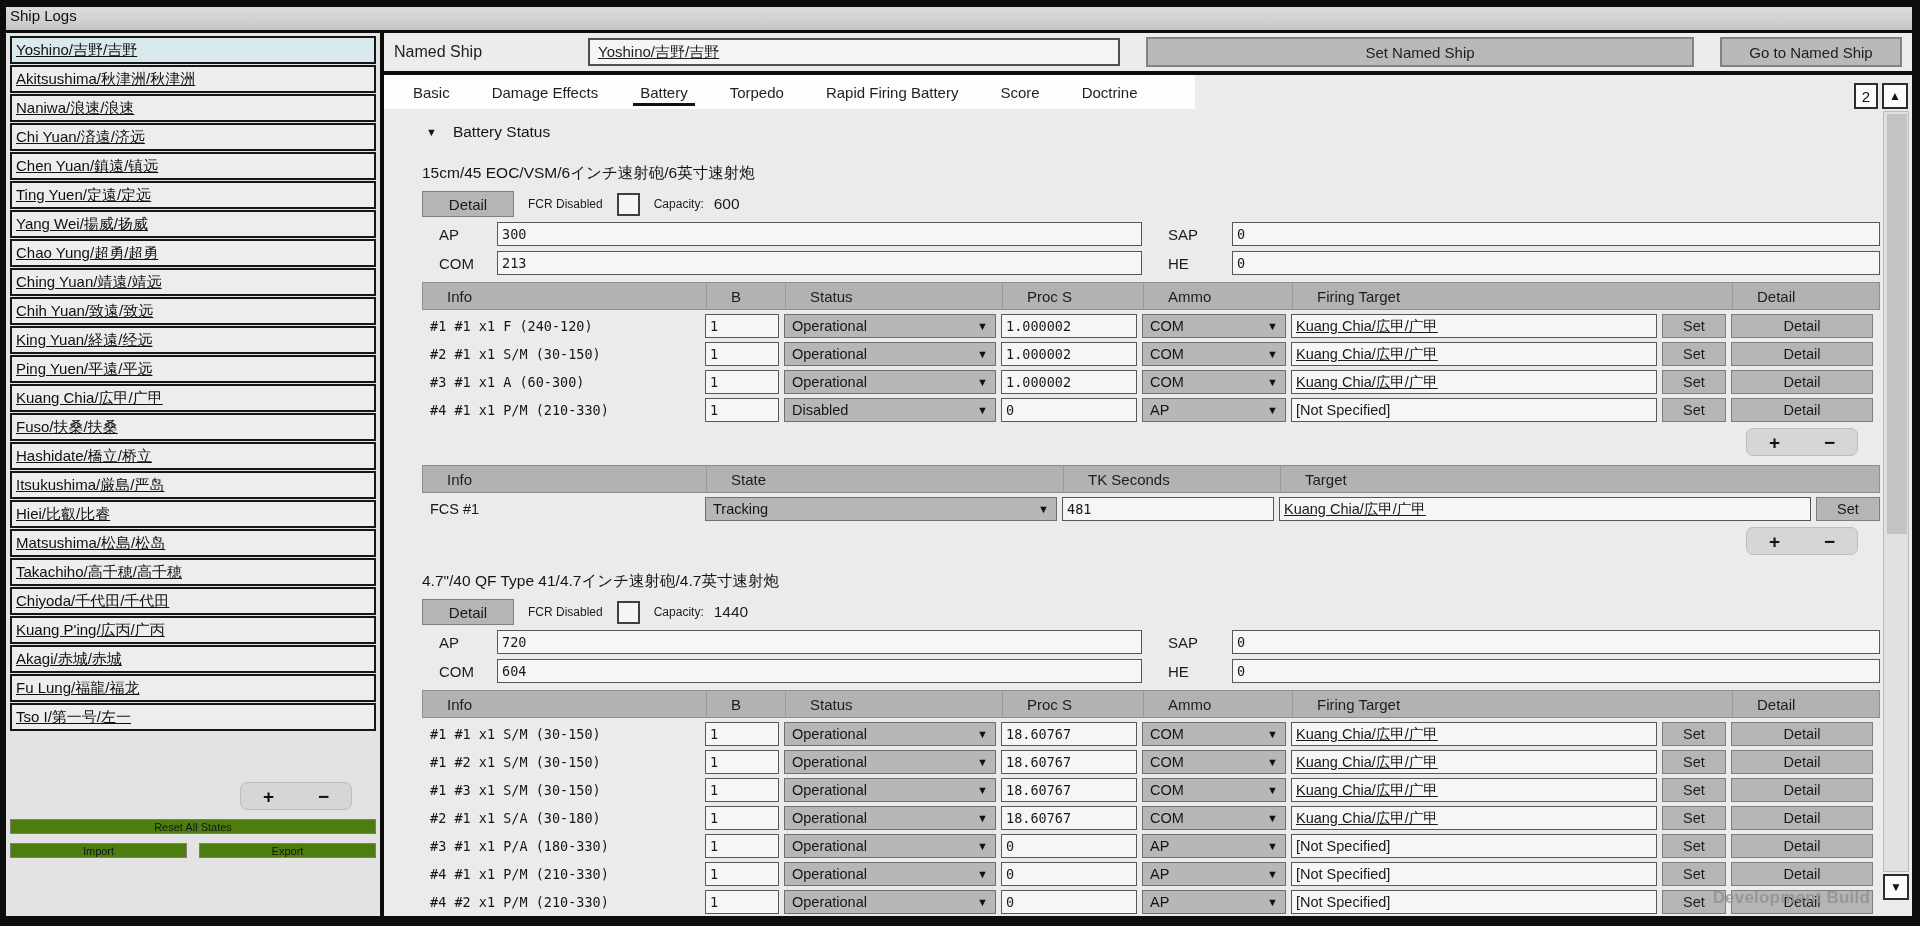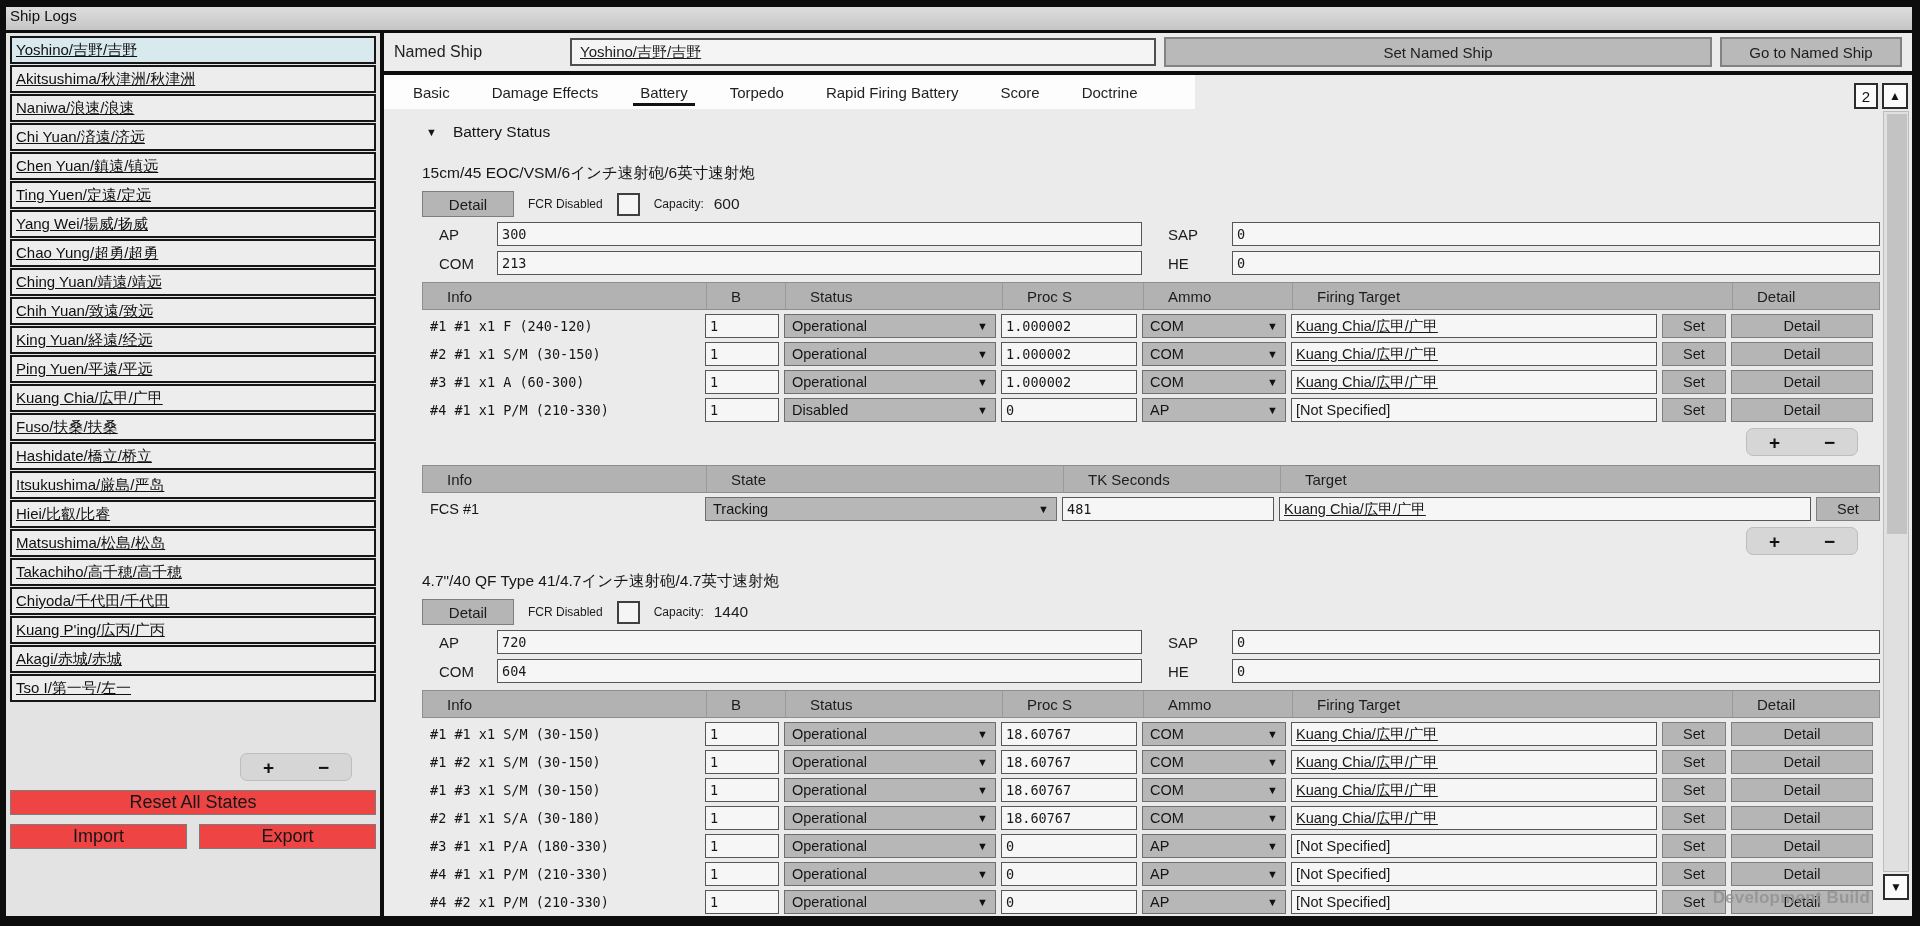--- a/index.html
+++ b/index.html
@@ -8,26 +8,26 @@
   
   .titlebar{height:23px;flex:0 0 23px;background:linear-gradient(#dedede,#c5c5c5);border-bottom:3px solid #0d0d0d;display:flex;align-items:flex-start;padding-left:4px;font-size:15px;color:#111}
   .bodyrow{flex:1;display:flex;min-height:0}
   
   .sidebar{width:378px;flex:0 0 378px;border-right:4px solid #0d0d0d;background:#e3e3e3;padding:3px 4px;box-sizing:border-box;display:flex;flex-direction:column;overflow:hidden}
   .ships .ship{height:22px;background:#ededed;border:2px solid #161616;margin-bottom:1px;font-size:15px;color:#101010;text-decoration:underline;padding:1px 4px;line-height:21px;white-space:nowrap;overflow:hidden;cursor:pointer}
   .ships .ship:first-child{background:#d9eaef}
   .side-controls{margin-top:50px}
   .pm-group{width:112px;height:28px;background:#d6d6d6;border:1px solid #bdbdbd;border-radius:7px;display:flex;align-items:center;justify-content:space-around;margin-left:auto;margin-right:24px;box-sizing:border-box}
   .pm-btn{background:none;border:none;font-size:19px;font-weight:700;color:#111;line-height:1;padding:0 12px;cursor:pointer;font-family:inherit}
-  .side-btn{display:block;width:100%;height:25px;background:#ef4444;border:1px solid #7c7c7c;font-size:18px;color:#161616;margin-top:9px;font-family:inherit;cursor:pointer}
+  .side-btn{display:block;width:100%;height:15px;background:#4d7c0f;border:1px solid #7c7c7c;font-size:11px;color:#161616;margin-top:9px;font-family:inherit;cursor:pointer}
   .half-row{display:flex;gap:12px;margin-top:9px}
   .half-row .side-btn{margin-top:0;flex:1}
   
   .main{flex:1;display:flex;flex-direction:column;min-width:0}
-  .named-row{height:38px;flex:0 0 38px;background:#ececec;border-bottom:4px solid #0d0d0d;display:flex;align-items:center;gap:8px;padding:0 10px}
+  .named-row{height:38px;flex:0 0 38px;background:#ececec;border-bottom:4px solid #0d0d0d;display:flex;align-items:center;gap:26px;padding:0 10px}
   .named-label{font-size:16px;color:#222;width:168px;flex:0 0 168px}
   .named-input{flex:1;height:24px;background:#f4f4f4;border:2px solid #4e4e4e;font-size:15px;padding:0 8px;line-height:24px;color:#1c1c1c;white-space:nowrap;overflow:hidden}
   .btn-big{height:30px;background:#b9b9b9;border:2px solid #828282;font-size:15px;color:#1d1d1d;font-family:inherit;cursor:pointer;box-sizing:border-box}
   .set-named{width:548px;flex:0 0 548px}
   .goto-named{width:182px;flex:0 0 182px}
   
   .tab-row{height:34px;flex:0 0 34px;position:relative;display:flex;background:#ebebeb}
   .tabs{display:inline-flex;background:#fdfdfd;padding:0 36px 0 8px;align-items:stretch;height:100%}
   .tab{padding:0 21px;font-size:15px;color:#1f1f1f;position:relative;display:flex;align-items:center;cursor:pointer;white-space:nowrap}
   .tab.active::after{content:"";position:absolute;left:14px;right:14px;bottom:3px;height:3px;background:#121212}
@@ -106,20 +106,21 @@
           <div class="ship">Kuang Chia/広甲/广甲</div>
           <div class="ship">Fuso/扶桑/扶桑</div>
           <div class="ship">Hashidate/橋立/桥立</div>
           <div class="ship">Itsukushima/厳島/严岛</div>
           <div class="ship">Hiei/比叡/比睿</div>
           <div class="ship">Matsushima/松島/松岛</div>
           <div class="ship">Takachiho/高千穂/高千穂</div>
           <div class="ship">Chiyoda/千代田/千代田</div>
           <div class="ship">Kuang P'ing/広丙/广丙</div>
           <div class="ship">Akagi/赤城/赤城</div>
+          <div class="ship">Fu Lung/福龍/福龙</div>
           <div class="ship">Tso I/第一号/左一</div>
         </div>
       <div class="side-controls">
         <div class="pm-group">
           <button class="pm-btn">+</button>
           <button class="pm-btn">−</button>
         </div>
         <button class="side-btn">Reset All States</button>
         <div class="half-row">
           <button class="side-btn">Import</button>

